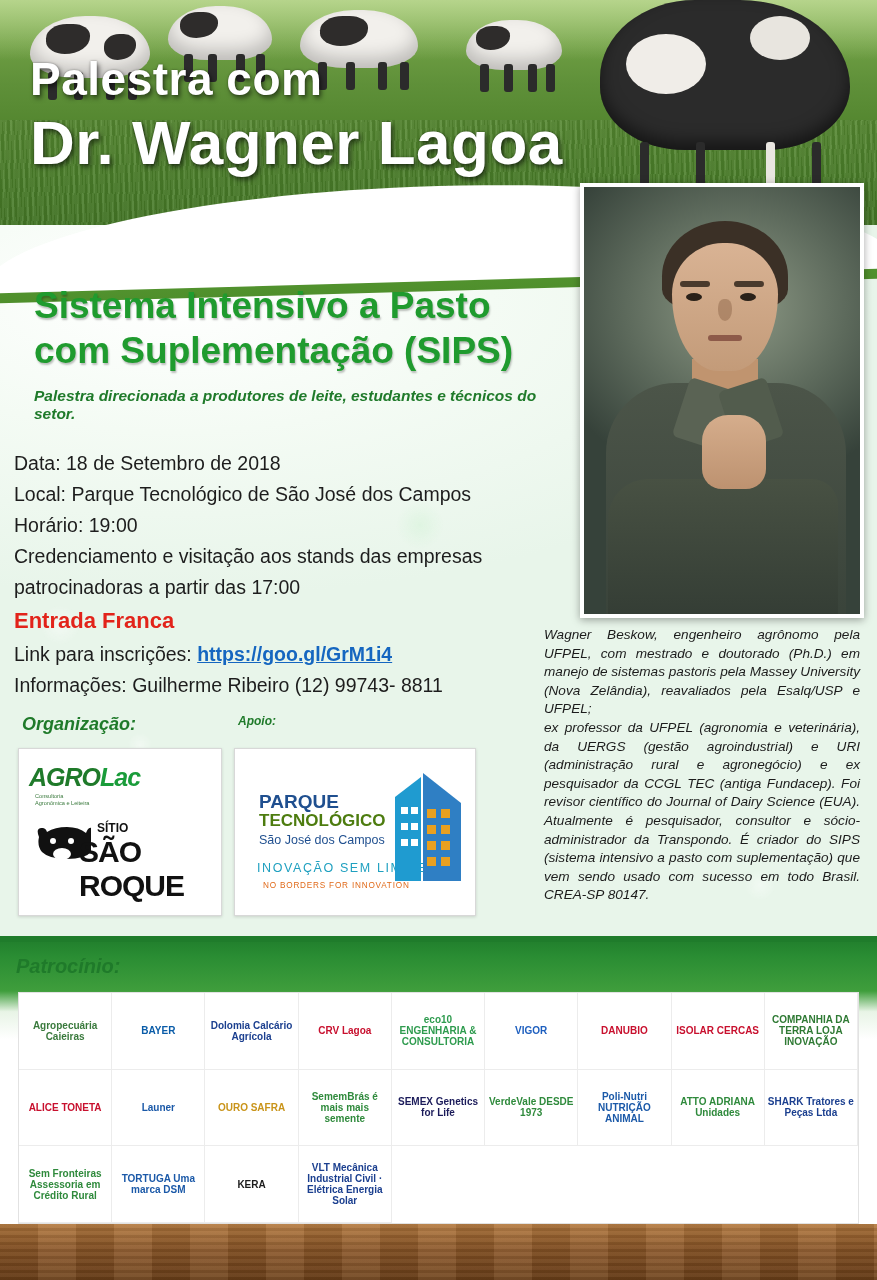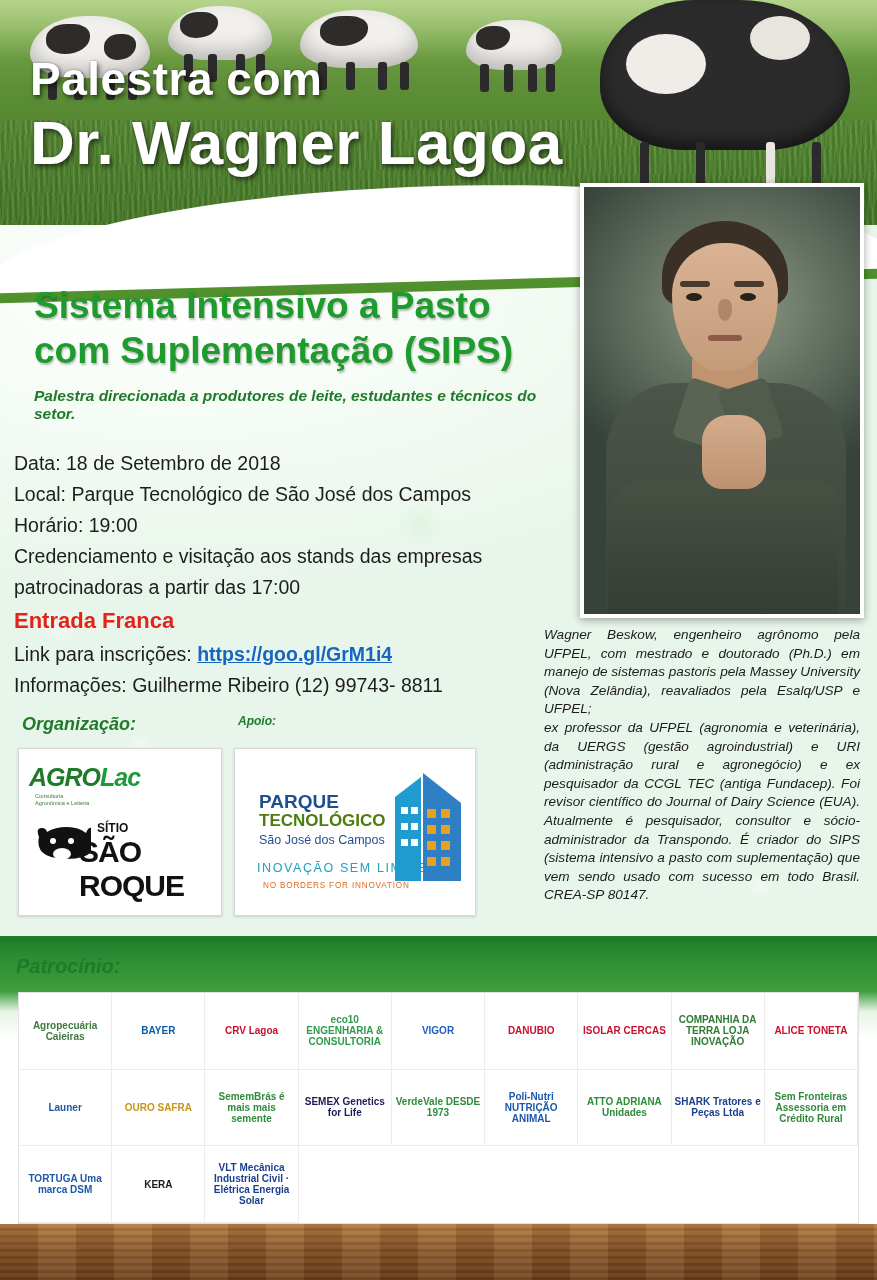--- a/index.html
+++ b/index.html
@@ -355,20 +355,23 @@
 <div class="spon-topline"></div>
 <div class="lbl-patro">Patrocínio:</div>
 <div class="spon-grid" id="spon-grid">
     <div class="spon-cell">
       <span style="color: rgb(58, 122, 61);">Agropecuária Caieiras</span>
     </div>
     <div class="spon-cell">
       <span style="color: rgb(10, 92, 168);">BAYER</span>
     </div>
     <div class="spon-cell">
+      <span style="color: rgb(27, 63, 143);">Dolomia Calcário Agrícola</span>
+    </div>
+    <div class="spon-cell">
       <span style="color: rgb(200, 16, 46);">CRV Lagoa</span>
     </div>
     <div class="spon-cell">
       <span style="color: rgb(46, 155, 78);">eco10 ENGENHARIA &amp; CONSULTORIA</span>
     </div>
     <div class="spon-cell">
       <span style="color: rgb(30, 95, 191);">VIGOR</span>
     </div>
     <div class="spon-cell">
       <span style="color: rgb(200, 16, 46);">DANUBIO</span>

